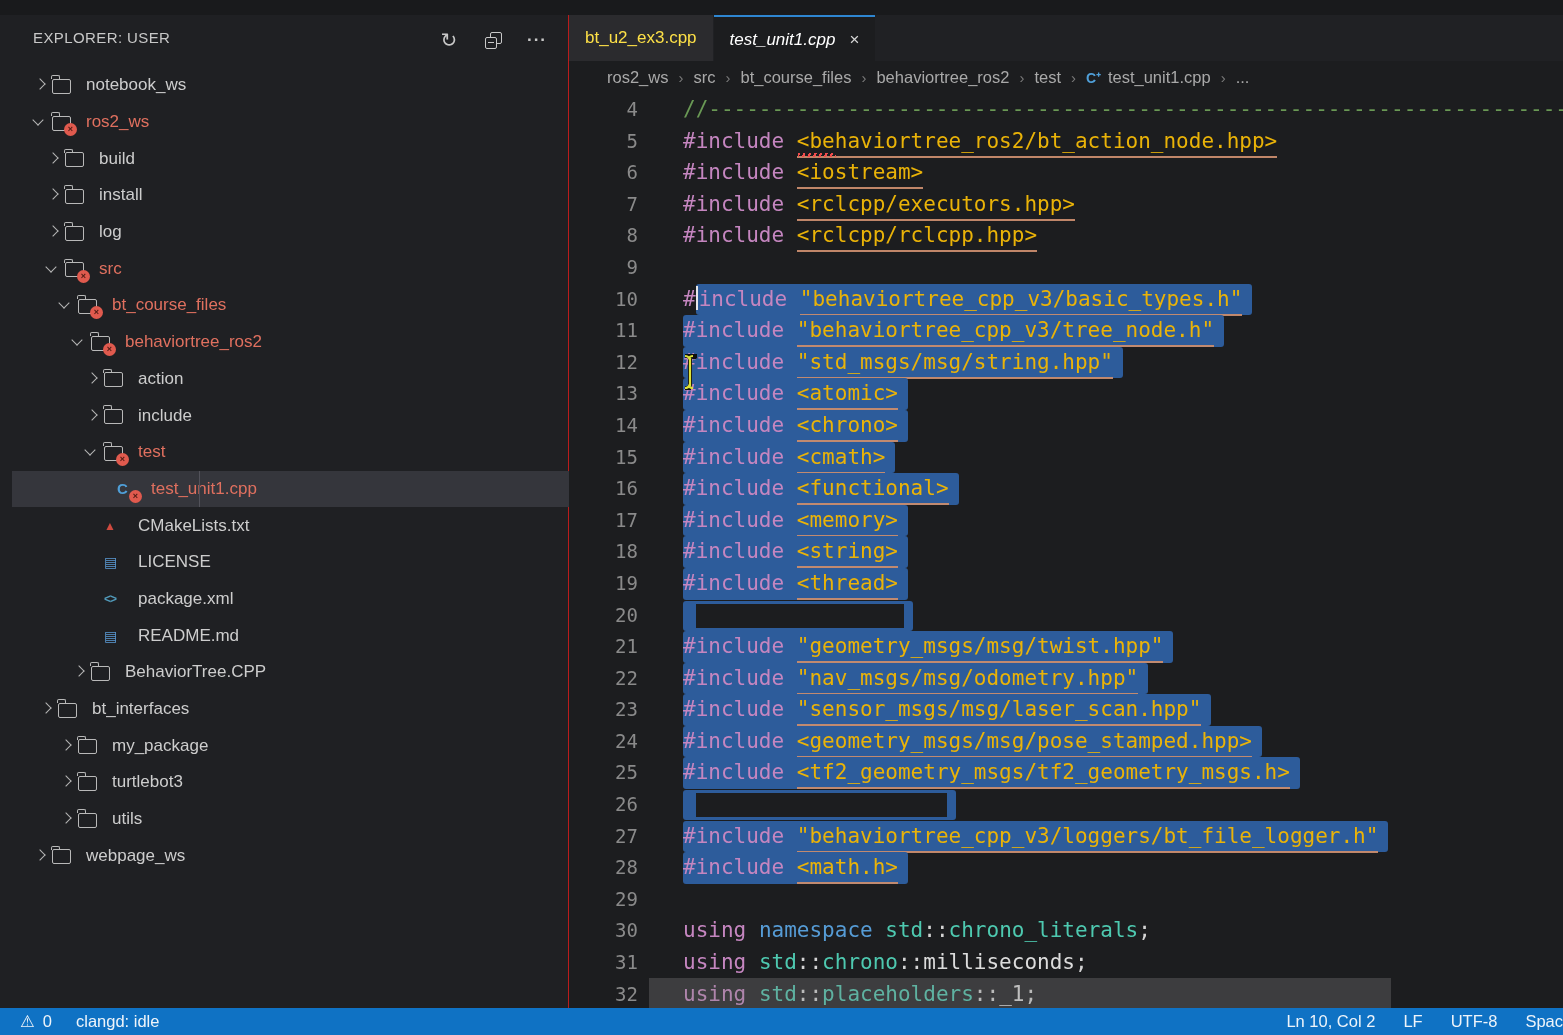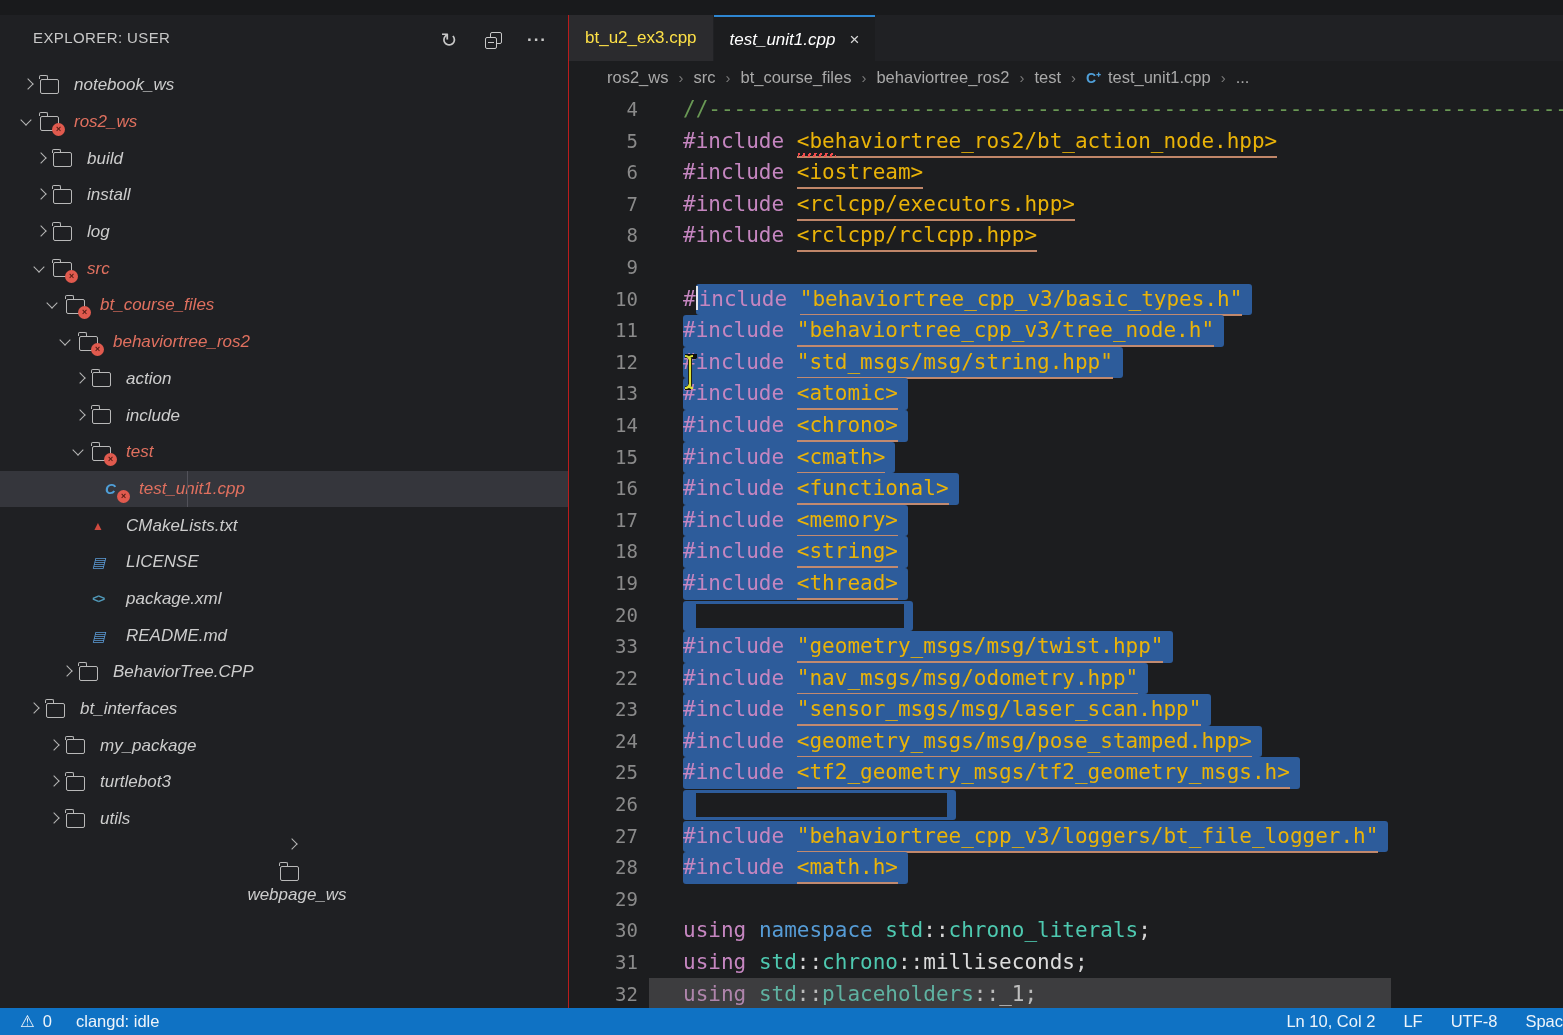--- a/index.html
+++ b/index.html
@@ -11,21 +11,21 @@
   .sidebar{position:absolute;left:0;top:15px;width:568px;height:993px;background:#1f2023;border-right:1px solid #b91c1c;}
   .exp-header{position:absolute;left:0;top:0;width:100%;height:50px;}
   .exp-title{position:absolute;left:33px;top:14px;font-size:15px;letter-spacing:.4px;color:#c8c8c8;}
   .exp-actions{position:absolute;right:16px;top:8px;display:flex;gap:14px;align-items:center;height:34px;}
   .exp-act{width:30px;height:30px;display:flex;align-items:center;justify-content:center;color:#c8c8c8;font-size:20px;cursor:default;}
   .icon-collapse{position:relative;width:17px;height:17px;display:inline-block;}
   .icon-collapse .bk{position:absolute;right:0;top:0;width:10px;height:10px;border:1.6px solid #c8c8c8;border-radius:2px;}
   .icon-collapse .fr{position:absolute;left:0;bottom:0;width:10px;height:10px;border:1.6px solid #c8c8c8;border-radius:2px;background:#1f2023;}
   .icon-collapse .fr::after{content:"";position:absolute;left:2px;top:4px;width:6px;height:1.6px;background:#c8c8c8;}
   .dots{font-weight:bold;letter-spacing:1px;font-size:17px;}
-  .tree{position:absolute;left:0;top:52px;width:100%;font-style:italic;}
+  .tree{position:absolute;left:12px;top:52px;width:100%;}
   .trow{position:relative;height:36.7px;display:flex;align-items:center;color:#cdcdcd;font-size:17px;white-space:nowrap;cursor:default;}
   .trow.selected{background:#35363c;}
   .trow.selected::before{content:"";position:absolute;left:187px;top:0;bottom:0;width:1px;background:#52525a;}
   .chev{width:22px;height:16px;position:relative;flex:0 0 22px;}
   .chev.c::before{content:"";position:absolute;left:6px;top:3px;width:7px;height:7px;border-right:1.7px solid #b6b6b6;border-bottom:1.7px solid #b6b6b6;transform:rotate(-45deg);}
   .chev.e::before{content:"";position:absolute;left:4px;top:2px;width:7px;height:7px;border-right:1.7px solid #b6b6b6;border-bottom:1.7px solid #b6b6b6;transform:rotate(45deg);}
   .ticon{width:26px;flex:0 0 26px;height:22px;position:relative;display:flex;align-items:center;}
   .fold{position:relative;width:17px;height:13px;border:1.6px solid #b9b9b9;border-radius:2px;margin-top:2px;}
   .fold::before{content:"";position:absolute;left:-1.6px;top:-4.6px;width:7px;height:3px;border:1.6px solid #b9b9b9;border-bottom:none;border-radius:2px 2px 0 0;}
   .fglyph{font-size:13px;line-height:1;}
@@ -236,21 +236,21 @@
           </span>
           <span class="tlabel">turtlebot3</span>
         </div>
         <div class="trow" style="padding-left: 44px;">
           <span class="chev c"></span>
           <span class="ticon">
             <span class="fold"></span>
           </span>
           <span class="tlabel">utils</span>
         </div>
-        <div class="trow" style="padding-left: 18px; flex-direction: column;">
+        <div class="trow" style="padding-left: 18px;">
           <span class="chev c"></span>
           <span class="ticon">
             <span class="fold"></span>
           </span>
           <span class="tlabel">webpage_ws</span>
         </div>
       </div>
   </div>
 
   <div class="editor">
@@ -295,21 +295,21 @@
         <div class="cline"><span class="ln">11</span><span class="ctext"><span class="selwrap"><span class="tk-dir">#include</span><span class="tk-pl"> </span><span class="tk-str">"behaviortree_cpp_v3/tree_node.h"</span></span></span></div>
         <div class="cline"><span class="ln">12</span><span class="ctext"><span class="selwrap"><span class="tk-dir">#include</span><span class="tk-pl"> </span><span class="tk-str">"std_msgs/msg/string.hpp"</span></span></span></div>
         <div class="cline"><span class="ln">13</span><span class="ctext"><span class="selwrap"><span class="tk-dir">#include</span><span class="tk-pl"> </span><span class="tk-inc">&lt;atomic&gt;</span></span></span></div>
         <div class="cline"><span class="ln">14</span><span class="ctext"><span class="selwrap"><span class="tk-dir">#include</span><span class="tk-pl"> </span><span class="tk-inc">&lt;chrono&gt;</span></span></span></div>
         <div class="cline"><span class="ln">15</span><span class="ctext"><span class="selwrap"><span class="tk-dir">#include</span><span class="tk-pl"> </span><span class="tk-inc">&lt;cmath&gt;</span></span></span></div>
         <div class="cline"><span class="ln">16</span><span class="ctext"><span class="selwrap"><span class="tk-dir">#include</span><span class="tk-pl"> </span><span class="tk-inc">&lt;functional&gt;</span></span></span></div>
         <div class="cline"><span class="ln">17</span><span class="ctext"><span class="selwrap"><span class="tk-dir">#include</span><span class="tk-pl"> </span><span class="tk-inc">&lt;memory&gt;</span></span></span></div>
         <div class="cline"><span class="ln">18</span><span class="ctext"><span class="selwrap"><span class="tk-dir">#include</span><span class="tk-pl"> </span><span class="tk-inc">&lt;string&gt;</span></span></span></div>
         <div class="cline"><span class="ln">19</span><span class="ctext"><span class="selwrap"><span class="tk-dir">#include</span><span class="tk-pl"> </span><span class="tk-inc">&lt;thread&gt;</span></span></span></div>
         <div class="cline"><span class="ln">20</span><span class="ctext"><span class="selbox" style="width: 230px;"></span></span></div>
-        <div class="cline"><span class="ln">33</span><span class="ctext"><span class="selwrap"><span class="tk-dir">#include</span><span class="tk-pl"> </span><span class="tk-str">"geometry_msgs/msg/twist.hpp"</span></span></span></div>
+        <div class="cline"><span class="ln">21</span><span class="ctext"><span class="selwrap"><span class="tk-dir">#include</span><span class="tk-pl"> </span><span class="tk-str">"geometry_msgs/msg/twist.hpp"</span></span></span></div>
         <div class="cline"><span class="ln">22</span><span class="ctext"><span class="selwrap"><span class="tk-dir">#include</span><span class="tk-pl"> </span><span class="tk-str">"nav_msgs/msg/odometry.hpp"</span></span></span></div>
         <div class="cline"><span class="ln">23</span><span class="ctext"><span class="selwrap"><span class="tk-dir">#include</span><span class="tk-pl"> </span><span class="tk-str">"sensor_msgs/msg/laser_scan.hpp"</span></span></span></div>
         <div class="cline"><span class="ln">24</span><span class="ctext"><span class="selwrap"><span class="tk-dir">#include</span><span class="tk-pl"> </span><span class="tk-inc">&lt;geometry_msgs/msg/pose_stamped.hpp&gt;</span></span></span></div>
         <div class="cline"><span class="ln">25</span><span class="ctext"><span class="selwrap"><span class="tk-dir">#include</span><span class="tk-pl"> </span><span class="tk-inc">&lt;tf2_geometry_msgs/tf2_geometry_msgs.h&gt;</span></span></span></div>
         <div class="cline"><span class="ln">26</span><span class="ctext"><span class="selbox" style="width: 273px;"></span></span></div>
         <div class="cline"><span class="ln">27</span><span class="ctext"><span class="selwrap"><span class="tk-dir">#include</span><span class="tk-pl"> </span><span class="tk-str">"behaviortree_cpp_v3/loggers/bt_file_logger.h"</span></span></span></div>
         <div class="cline"><span class="ln">28</span><span class="ctext"><span class="selwrap"><span class="tk-dir">#include</span><span class="tk-pl"> </span><span class="tk-inc">&lt;math.h&gt;</span></span></span></div>
         <div class="cline"><span class="ln">29</span><span class="ctext"></span></div>
         <div class="cline"><span class="ln">30</span><span class="ctext"><span class="tk-dir">using</span><span class="tk-pl"> </span><span class="tk-kw">namespace</span><span class="tk-pl"> </span><span class="tk-ns">std</span><span class="tk-pl">::</span><span class="tk-ns">chrono_literals</span><span class="tk-pl">;</span></span></div>
         <div class="cline"><span class="ln">31</span><span class="ctext"><span class="tk-dir">using</span><span class="tk-pl"> </span><span class="tk-ns">std</span><span class="tk-pl">::</span><span class="tk-ns">chrono</span><span class="tk-pl">::</span><span class="tk-pl2">milliseconds</span><span class="tk-pl">;</span></span></div>

